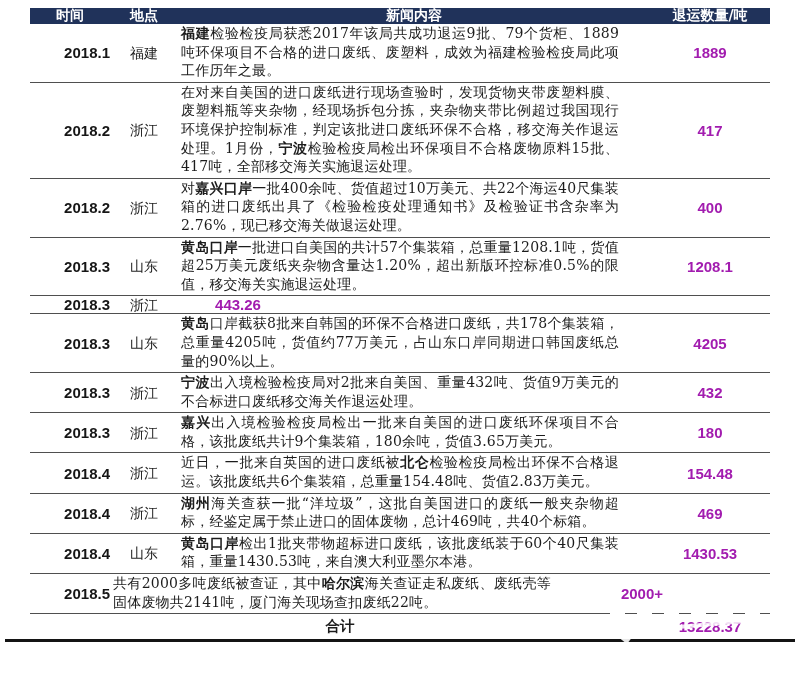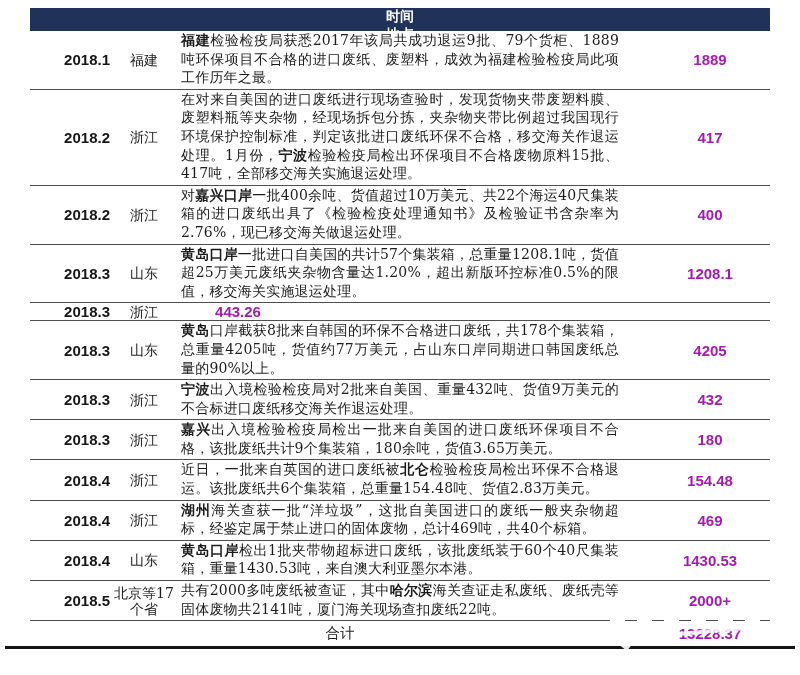--- a/index.html
+++ b/index.html
@@ -5,23 +5,23 @@
   html,body{margin:0;padding:0;}
   body{
     width:800px;height:675px;background:#ffffff;overflow:hidden;
     font-family:"DejaVu Serif","Liberation Serif",serif;
     color:var(--txt,#1c1c1c);
     -webkit-font-smoothing:antialiased;
   }
   .wrap{position:absolute;left:30px;top:8px;width:740px;}
   
   .hdr{
-    display:flex;align-items:center;height:23px;
+    display:flex;align-items:center;height:16px;
     background:var(--hbg,#20325a);color:var(--htxt,#ffffff);
-    font-weight:700;font-size:14px;text-align:center;flex-direction:column;
+    font-weight:700;font-size:14px;text-align:center;
   }
   .hdr>div{box-sizing:border-box;}
   .col-time{width:80px;}
   .col-loc{width:68px;text-align:center;}
   .col-cont{width:472px;}
   .col-qty{width:120px;}
   
   .row{display:flex;align-items:center;}
   #rows .row + .row, .total{border-top:1px solid var(--brd,#4f4f4f);}
   .cell{box-sizing:border-box;}
@@ -41,21 +41,21 @@
     letter-spacing:0.2px;
   }
   .cell-cont b{font-weight:700;}
   .cell-qty{
     width:120px;text-align:center;flex-shrink:0;
     font-family:"Liberation Sans","DejaVu Sans",sans-serif;
     font-weight:700;font-size:15px;color:#a21caf;
   }
   
   .total{display:flex;align-items:center;position:relative;padding:3px 0;}
-  .total .span-left{width:620px;text-align:center;font-weight:400;font-size:14.5px;flex-shrink:0;}
+  .total .span-left{width:620px;text-align:center;font-weight:700;font-size:14.5px;flex-shrink:0;}
   .total .cell-qty{position:relative;}
   
   .wm{position:absolute;background:transparent;pointer-events:none;}
   .wm1{top:-3px;right:2px;width:158px;height:5px;
        background:repeating-linear-gradient(90deg,#fff 0 15px,transparent 15px 27px);}
   .wm2{top:9px;right:14px;width:110px;height:4px;background:rgba(255,255,255,.85);
        transform:rotate(-5deg);}
   .wm3{top:-14px;right:128px;width:9px;height:46px;background:rgba(255,255,255,.9);
        transform:rotate(38deg);}
   
@@ -63,20 +63,21 @@
 </style>
 </head>
 <body style="--hbg: #20325a; --htxt: #ffffff; --brd: #4f4f4f; --rule: #141414; --txt: #1c1c1c;">
 
 <div class="wrap">
   <div class="tbl">
     <div class="hdr">
       <div class="col-time">时间</div>
       <div class="col-loc">地点</div>
       <div class="col-cont">新闻内容</div>
+      <div class="col-qty">退运数量/吨</div>
     </div>
 
     <div id="rows">
         <div class="row">
           <div class="cell cell-time">2018.1</div>
           <div class="cell cell-loc">福建</div>
           <div class="cell cell-cont"><b>福建</b><span>检验检疫局获悉2017年该局共成功退运9批、79个货柜、1889吨环保项目不合格的进口废纸、废塑料，成效为福建检验检疫局此项工作历年之最。</span></div>
           <div class="cell cell-qty">1889</div>
         </div>
         <div class="row">
@@ -133,21 +134,20 @@
           <div class="cell cell-qty">469</div>
         </div>
         <div class="row">
           <div class="cell cell-time">2018.4</div>
           <div class="cell cell-loc">山东</div>
           <div class="cell cell-cont"><b>黄岛口岸</b><span>检出1批夹带物超标进口废纸，该批废纸装于60个40尺集装箱，重量1430.53吨，来自澳大利亚墨尔本港。</span></div>
           <div class="cell cell-qty">1430.53</div>
         </div>
         <div class="row">
           <div class="cell cell-time">2018.5</div>
-          <div class="cell cell-loc">北京等17个省</div>
           <div class="cell cell-cont"><span>共有2000多吨废纸被查证，其中</span><b>哈尔滨</b><span>海关查证走私废纸、废纸壳等固体废物共2141吨，厦门海关现场查扣废纸22吨。</span></div>
           <div class="cell cell-qty">2000+</div>
         </div>
       </div>
 
     <div class="row total">
       <div class="span-left">合计</div>
       <div class="cell-qty">13228.37</div>
       <div class="wm wm1"></div>
       <div class="wm wm2"></div>

